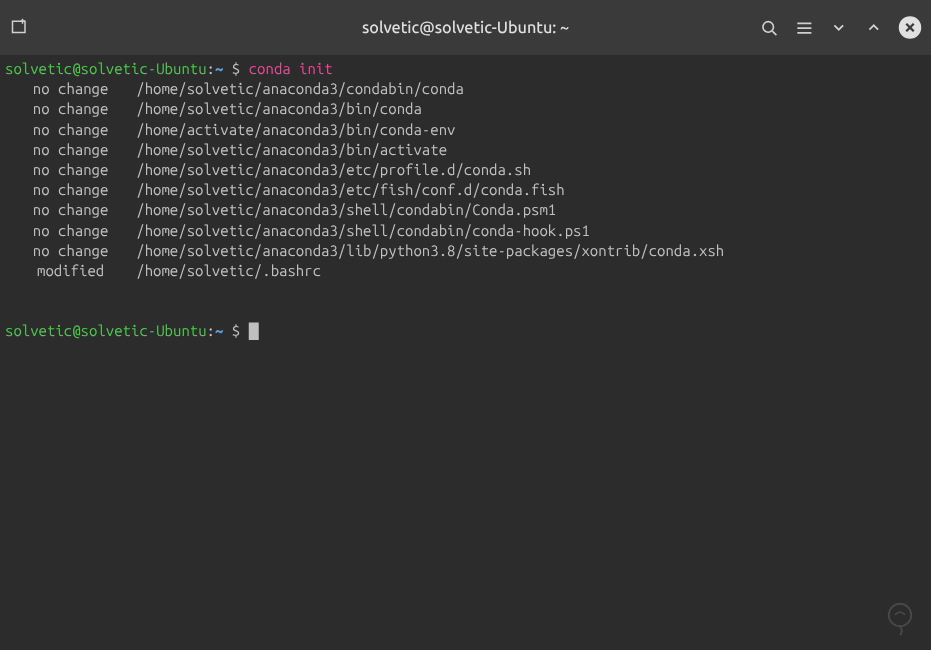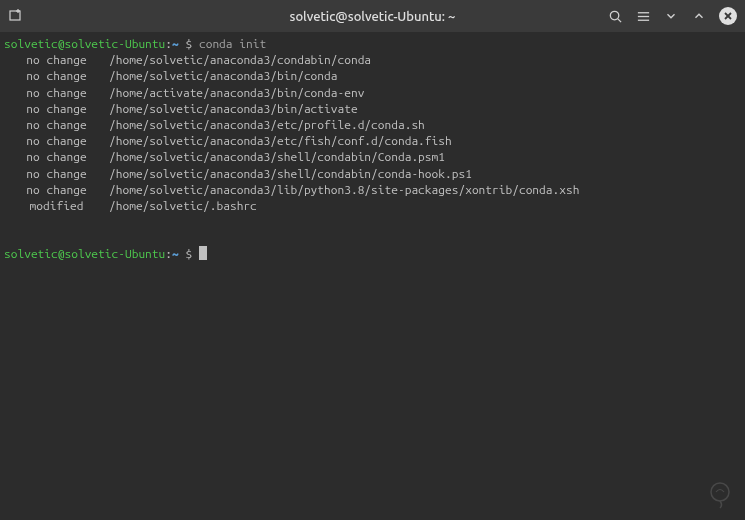--- a/index.html
+++ b/index.html
@@ -9,21 +9,21 @@
     }
     body {
       width: 745px;
       height: 520px;
       background: #2c2c2c;
       font-family: 'Ubuntu Mono', 'DejaVu Sans Mono', monospace;
       overflow: hidden;
       position: relative;
     }
     .titlebar {
-      height: 32px;
+      height: 44px;
       background: #3a3a3a;
       display: flex;
       align-items: center;
       padding: 0 8px;
       color: #d0d0d0;
       font-family: 'Ubuntu', sans-serif;
       font-size: 13px;
     }
     .titlebar-left {
       display: flex;
@@ -83,21 +83,21 @@
       color: #c0c0c0;
     }
     .path {
       color: #5c9ed6;
       font-weight: bold;
     }
     .dollar {
       color: #c0c0c0;
     }
     .command {
-      color: #a3a3a3;
+      color: #ec4899;
     }
     .output-line {
       white-space: pre;
       color: #c0c0c0;
     }
     .status-col {
       display: inline-block;
       width: 105px;
       text-align: center;
     }

